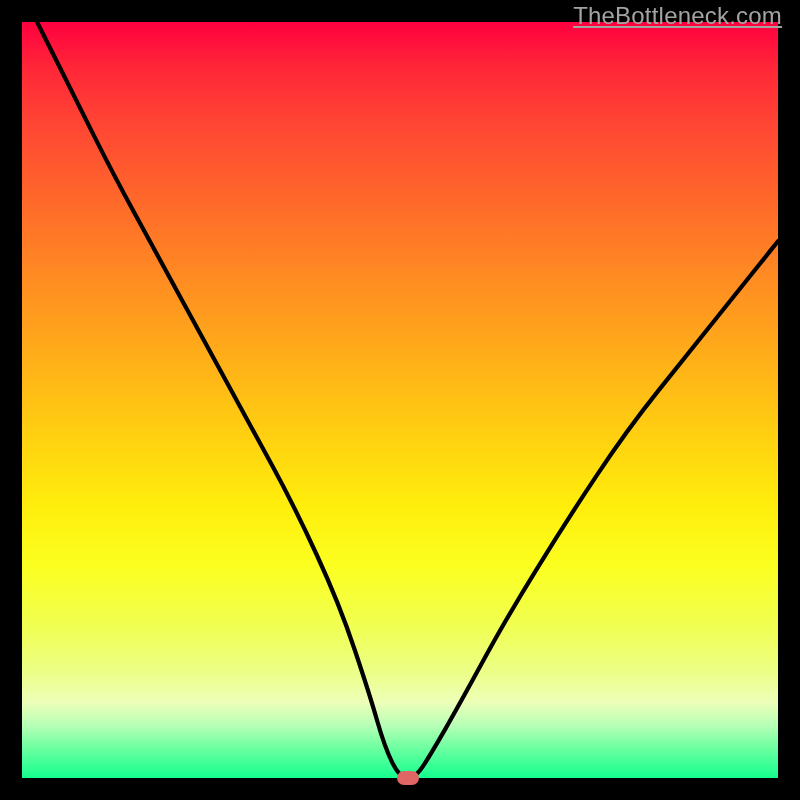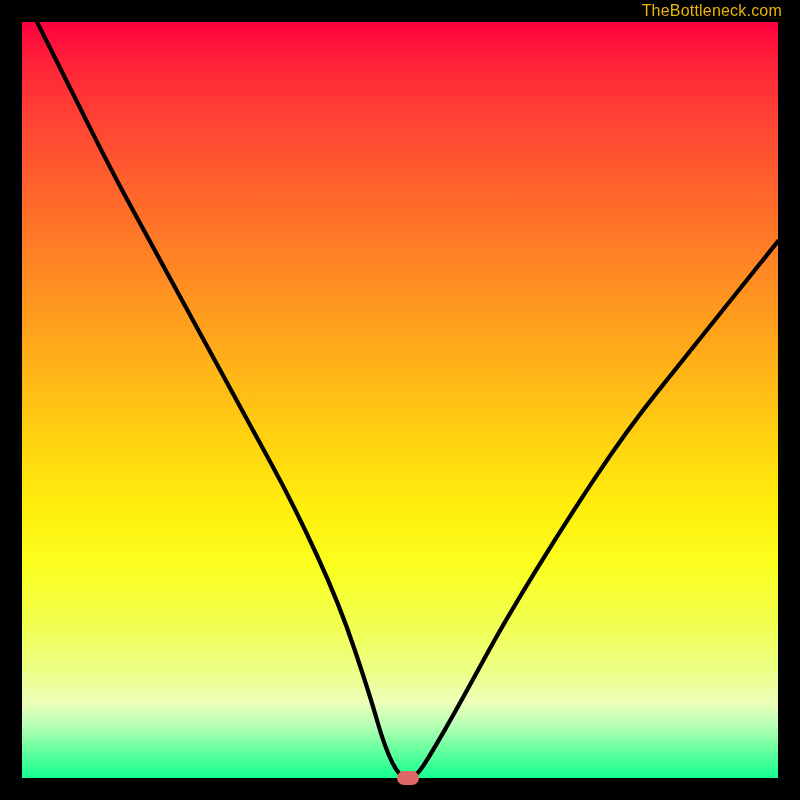--- a/index.html
+++ b/index.html
@@ -37,25 +37,26 @@
       #ecff88 86%,
       #edffb8 90%,
       #b8ffb6 93%,
       #6dffa0 96%,
       #14ff8f 100%);
   }
   .watermark {
     position: absolute;
     top: 2px;
     right: 18px;
-    color: #eab308;
-    font-size: 16px;
+    color: #a3a3a3;
+    font-size: 24px;
     letter-spacing: 0.2px;
     z-index: 5;
     user-select: none;
+    text-decoration: underline;
   }
   svg.curve {
     position: absolute;
     left: 0;
     top: 0;
     width: 756px;
     height: 756px;
     z-index: 2;
   }
   .marker {

